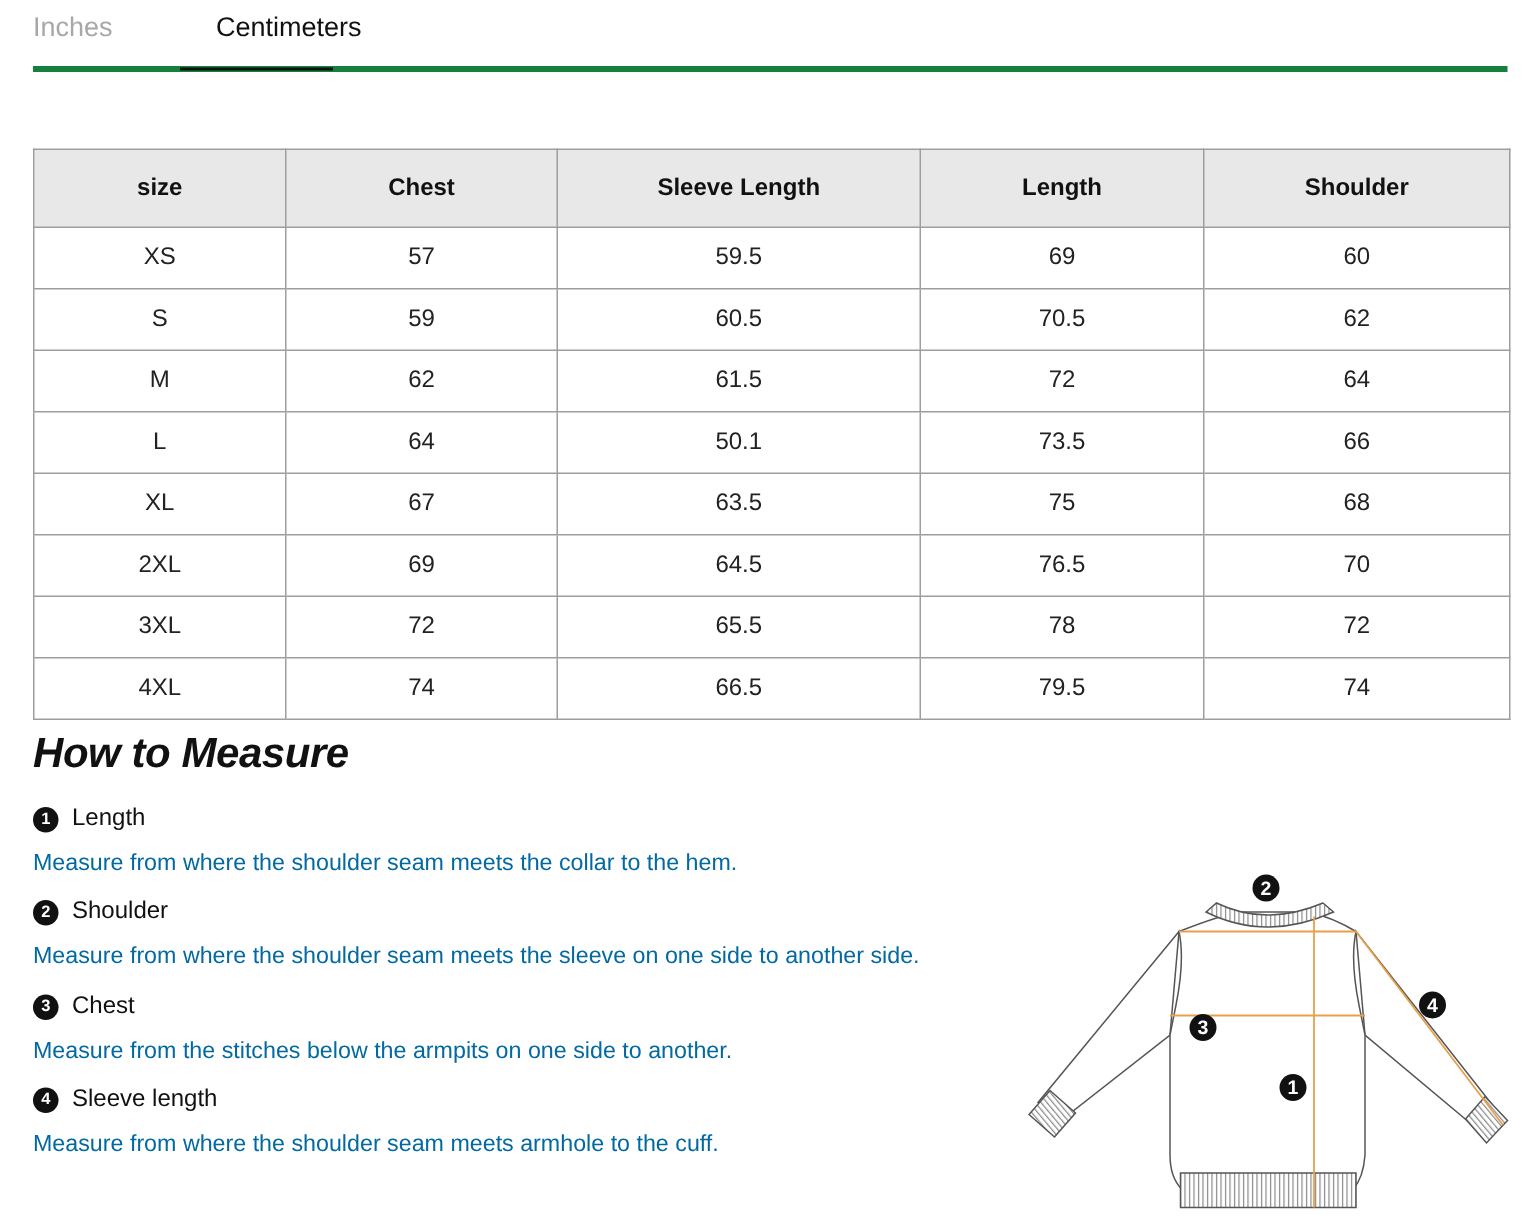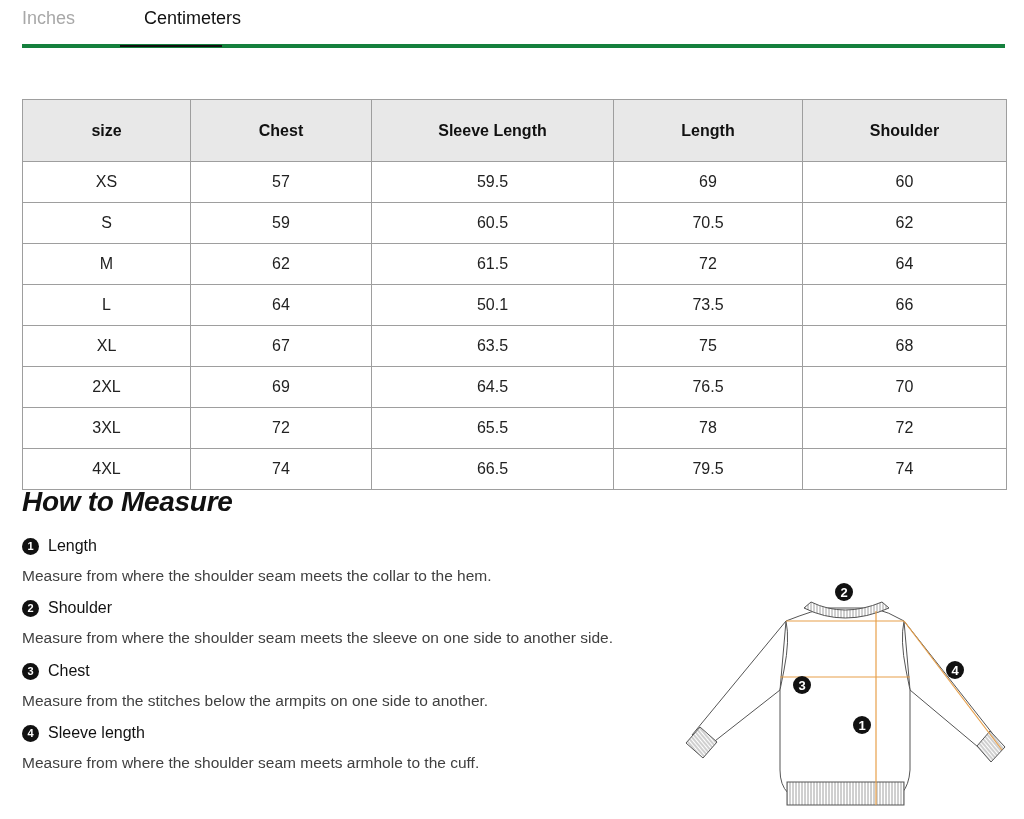--- a/index.html
+++ b/index.html
@@ -7,31 +7,31 @@
     body { font-family: "Liberation Sans", "DejaVu Sans", sans-serif; color: #111111; position: relative; }
 
     .tabs { position: absolute; left: 22px; top: 0; width: 983px; height: 48px; border-bottom: 4px solid #15803d; }
     .tab { position: absolute; top: 8px; font-size: 18px; cursor: pointer; }
     .tab.inactive { left: 0; color: #a8a8a8; }
     .tab.active { left: 98px; color: #111111; margin-left: 24px; }
     .tab-underline { position: absolute; left: 98px; top: 45px; width: 102px; height: 2px; background: #111111; }
 
     table.size-table { position: absolute; left: 22px; top: 99px; width: 984px; border-collapse: collapse; table-layout: fixed; }
     .size-table th, .size-table td { border: 1px solid #9e9e9e; text-align: center; font-size: 16px; }
-    .size-table th { background: #e8e8e8; height: 62px; font-weight: bold; color: #111; }
+    .size-table th { background: #e8e8e8; height: 52px; font-weight: bold; color: #111; }
     .size-table td { height: 41px; color: #222; background: #fff; }
     .c0 { width: 168px; } .c1 { width: 181px; } .c2 { width: 242px; } .c3 { width: 189px; } .c4 { width: 204px; }
 
     .measure-title { position: absolute; left: 22px; top: 486px; font-size: 28px; font-weight: bold; color: #111; letter-spacing: -0.3px; font-style: italic; }
 
     .measure-item { position: absolute; left: 22px; }
     .item-head { display: flex; align-items: center; height: 22px; }
     .num-badge { width: 17px; height: 17px; border-radius: 50%; background: #111; color: #fff; font-size: 11px; font-weight: bold; display: flex; align-items: center; justify-content: center; margin-right: 9px; }
     .item-label { font-size: 16px; color: #111; }
-    .item-desc { margin-top: 10px; font-size: 15.5px; color: #404040; white-space: nowrap; }
+    .item-desc { margin-top: 10px; font-size: 15.5px; color: #0369a1; white-space: nowrap; }
 
     .sweater { position: absolute; left: 684px; top: 580px; width: 322px; height: 230px; }
   </style>
 </head>
 <body>
 
 <div class="tabs">
   <span class="tab inactive">Inches</span>
   <span class="tab active">Centimeters</span>
   <div class="tab-underline"></div>

